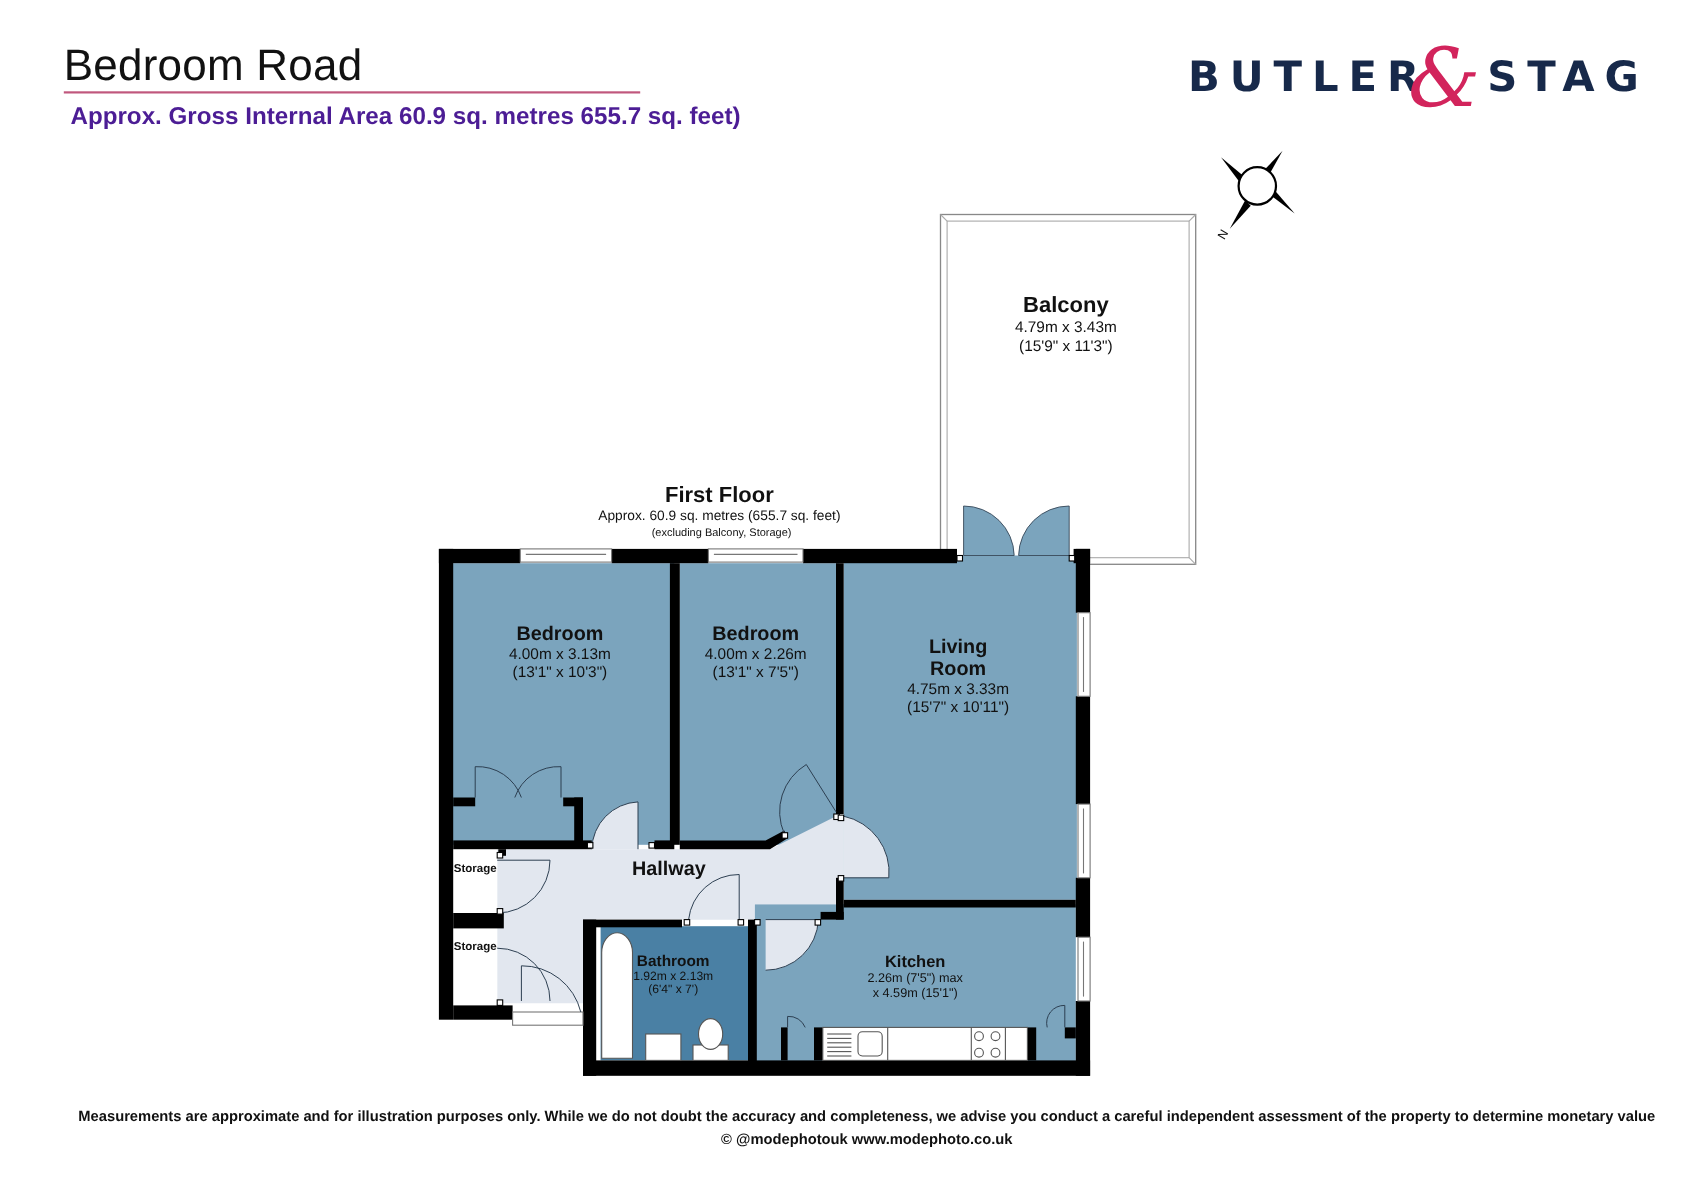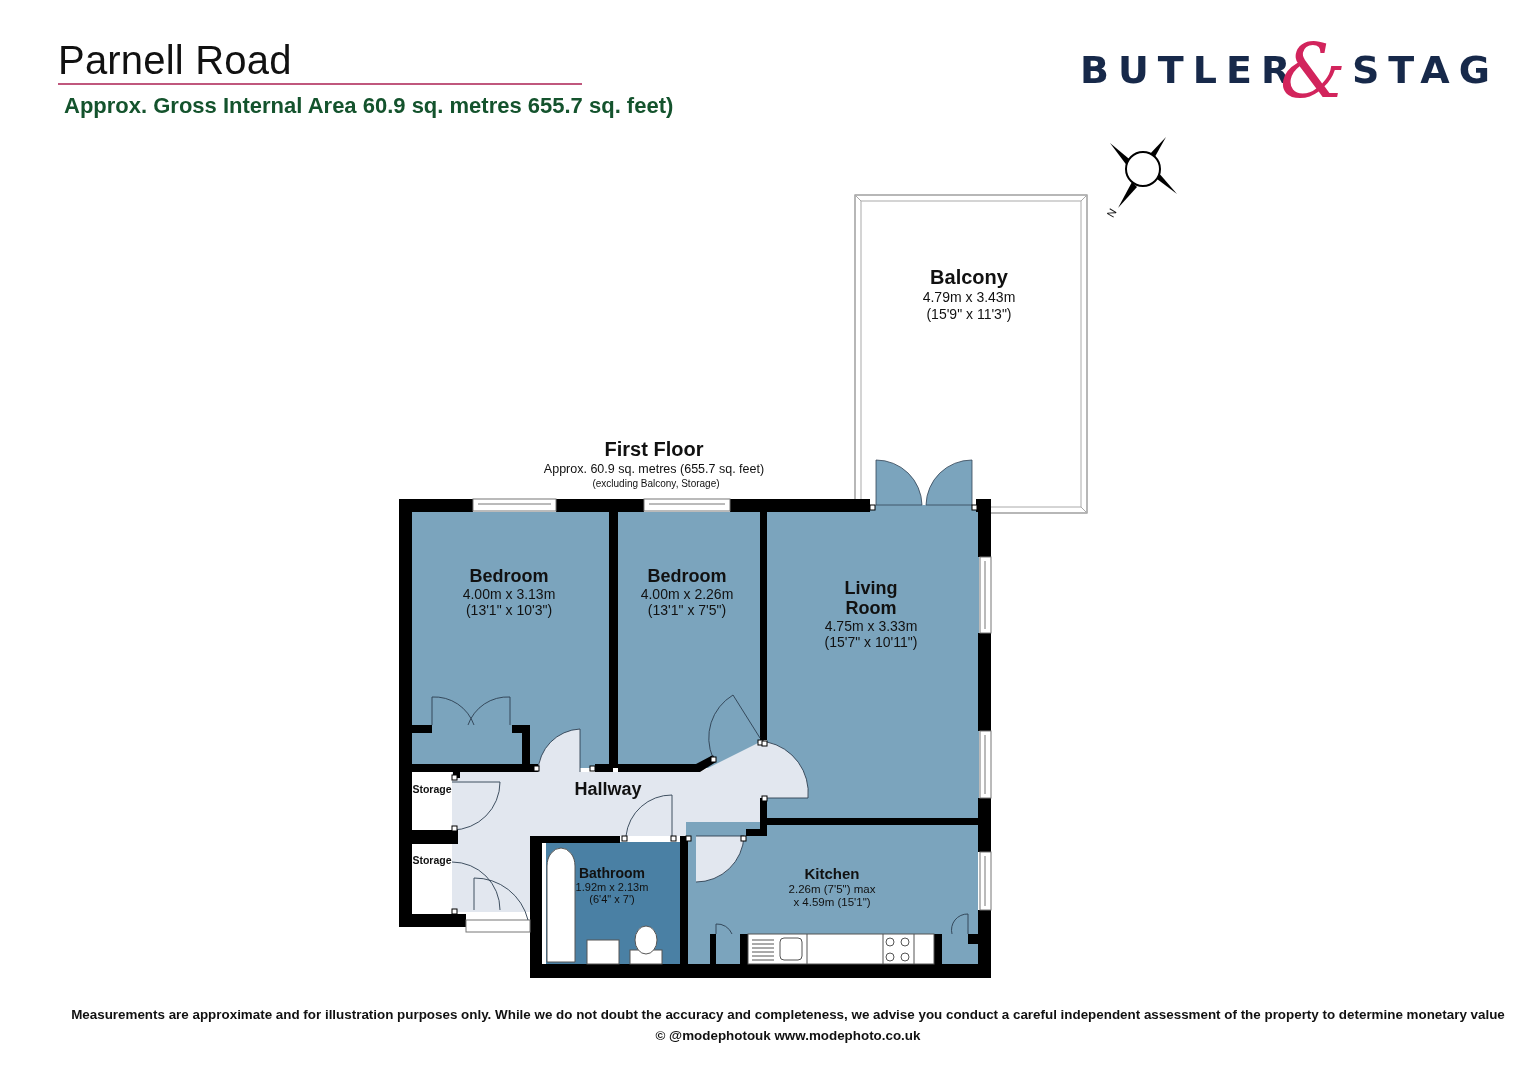--- a/index.html
+++ b/index.html
@@ -1,34 +1,34 @@
 <!DOCTYPE html>
 <html><head>
 <meta charset="utf-8">
 <style>
   html, body { margin: 0; padding: 0; background: #ffffff; }
   body { width: 1528px; height: 1080px; position: relative; overflow: hidden; font-family: "Liberation Sans", sans-serif; }
   .title { position: absolute; left: 58px; top: 38px; font-size: 40px; color: #111; font-family: "Liberation Sans", sans-serif; letter-spacing: 0.2px; }
   .title-rule { position: absolute; left: 58px; top: 83px; width: 524px; height: 2px; background: #c0577d; }
-  .subtitle { position: absolute; left: 64px; top: 93px; font-size: 22px; font-weight: bold; color: #14532d; font-family: "Liberation Sans", sans-serif; }
+  .subtitle { position: absolute; left: 64px; top: 93px; font-size: 22px; font-weight: bold; color: #4c1d95; font-family: "Liberation Sans", sans-serif; }
   .logo { position: absolute; left: 1080px; top: 38px; width: 410px; height: 70px; text-align: center; }
   .logo .word { position: absolute; top: 10px; font-size: 38px; font-weight: bold; color: #17294a; letter-spacing: 9px; font-family: "DejaVu Sans", sans-serif; }
   .logo .w1 { left: 0; }
   .logo .w2 { left: 272px; }
   .logo .amp { position: absolute; left: 200px; top: -10px; font-size: 74px; color: #d2245c; font-family: "DejaVu Serif", serif; font-style: italic; }
   .plan { position: absolute; left: 0; top: 0; }
   .footer1 { position: absolute; left: 0; width: 1576px; top: 1007px; text-align: center; font-size: 13.4px; font-weight: bold; color: #111; font-family: "Liberation Sans", sans-serif; }
   .footer2 { position: absolute; left: 0; width: 1576px; top: 1028px; text-align: center; font-size: 13.4px; font-weight: bold; color: #111; font-family: "Liberation Sans", sans-serif; }
   .lbl { font-family: "Liberation Sans", sans-serif; fill: #111; }
   .lbl-bold { font-family: "Liberation Sans", sans-serif; font-weight: bold; fill: #111; }
 </style>
 </head>
 <body>
 
-<div class="title">Parnell Road</div>
+<div class="title">Bedroom Road</div>
 <div class="title-rule"></div>
 <div class="subtitle">Approx. Gross Internal Area 60.9 sq. metres 655.7 sq. feet)</div>
 
 <div class="logo">
   <span class="word w1">BUTLER</span>
   <span class="amp">&amp;</span>
   <span class="word w2">STAG</span>
 </div>
 
 <svg class="plan" width="1528" height="1000" viewBox="0 0 1528 1000" xmlns="http://www.w3.org/2000/svg">

